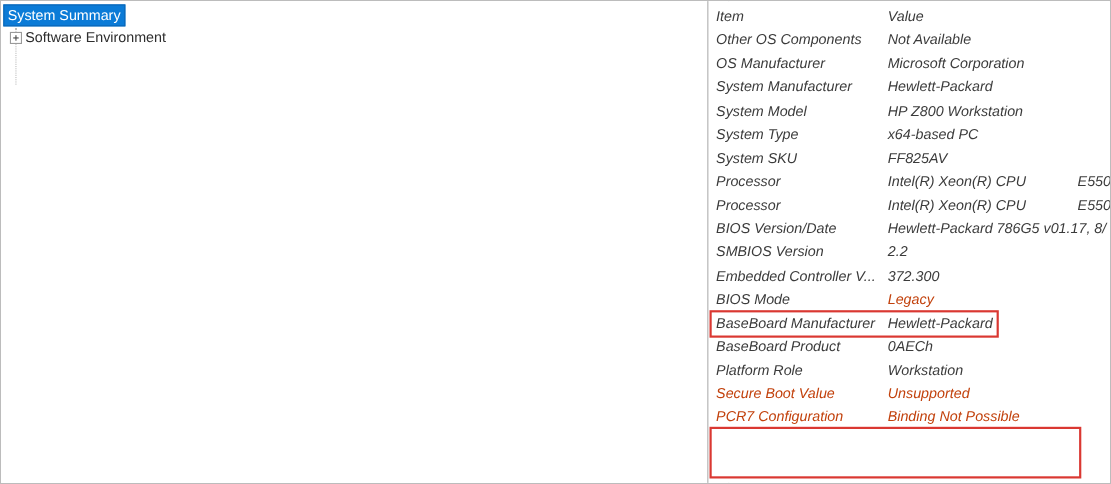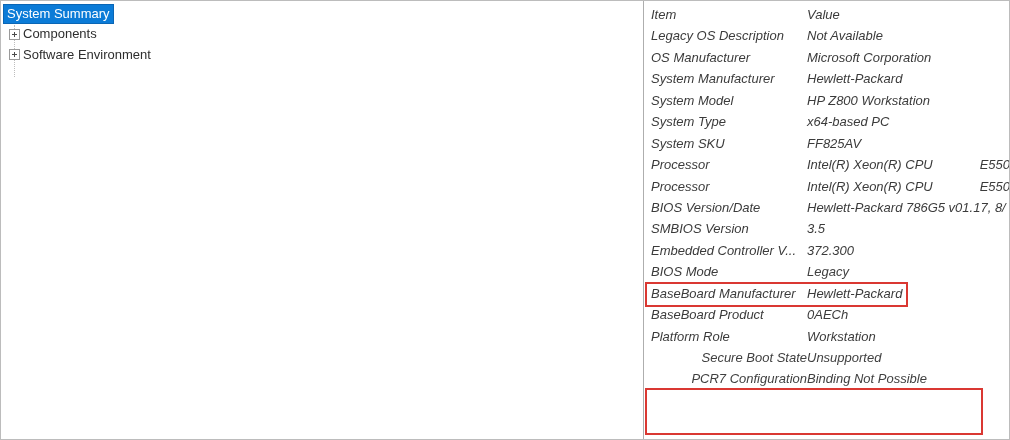--- a/index.html
+++ b/index.html
@@ -22,59 +22,55 @@
            border:1px solid #9a9a9a;background:#fff;box-sizing:border-box;}
   .plusbox::before{content:"";position:absolute;left:2px;right:2px;top:4px;height:1px;background:#4a4a4a;}
   .plusbox::after{content:"";position:absolute;top:2px;bottom:2px;left:4px;width:1px;background:#4a4a4a;}
 
   
   .right-pane{position:absolute;left:642px;top:0;bottom:0;right:0;box-sizing:border-box;
               border-left:1px solid #aeaeae;padding-top:3px;overflow:hidden;background:#fff;}
   .trow{height:21.45px;line-height:21.45px;white-space:nowrap;padding-left:7px;font-style:italic;}
   .ti{display:inline-block;width:156px;overflow:hidden;vertical-align:top;white-space:nowrap;}
   .tv{white-space:pre;}
-  .olive{color:#404040;text-align:right;}
+  .olive{color:#c2410c;}
 
   
   .redbox{position:absolute;border:2px solid #da3832;box-sizing:border-box;pointer-events:none;}
   .redbox-bios{left:1px;top:281px;width:263px;height:25px;}
   .redbox-secure{left:1px;top:387px;width:338px;height:47px;}
 </style>
 </head>
 <body>
 
 <div class="window">
 
   <div class="left-pane">
     <div class="tree" id="tree">
       <div class="tree-connector"></div>
       <div>
         <span class="tree-selected">System Summary</span>
       </div>
 
 
-  <div class="tree-item">
-    <span class="plusbox"></span>
-    <span class="tree-label">Components</span>
-  </div>
 
   <div class="tree-item">
     <span class="plusbox"></span>
     <span class="tree-label">Software Environment</span>
   </div>
 </div>
   </div>
 
   <div class="right-pane" id="details">
     <div class="trow">
       <span class="ti">Item</span><span class="tv">Value</span>
     </div>
 
   <div class="trow">
-    <span class="ti">Legacy OS Description</span><span class="tv">Not Available</span>
+    <span class="ti">Other OS Components</span><span class="tv">Not Available</span>
   </div>
 
   <div class="trow">
     <span class="ti">OS Manufacturer</span><span class="tv">Microsoft Corporation</span>
   </div>
 
 
   <div class="trow">
     <span class="ti">System Manufacturer</span><span class="tv">Hewlett-Packard</span>
   </div>
@@ -97,21 +93,21 @@
 
   <div class="trow">
     <span class="ti">Processor</span><span class="tv">Intel(R) Xeon(R) CPU             E5506</span>
   </div>
 
   <div class="trow">
     <span class="ti">BIOS Version/Date</span><span class="tv">Hewlett-Packard 786G5 v01.17, 8/</span>
   </div>
 
   <div class="trow">
-    <span class="ti">SMBIOS Version</span><span class="tv">3.5</span>
+    <span class="ti">SMBIOS Version</span><span class="tv">2.2</span>
   </div>
 
   <div class="trow">
     <span class="ti">Embedded Controller V...</span><span class="tv">372.300</span>
   </div>
 
   <div class="trow">
     <span class="ti">BIOS Mode</span><span class="tv olive">Legacy</span>
   </div>
 
@@ -122,21 +118,21 @@
   <div class="trow">
     <span class="ti">BaseBoard Product</span><span class="tv">0AECh</span>
   </div>
 
 
   <div class="trow">
     <span class="ti">Platform Role</span><span class="tv">Workstation</span>
   </div>
 
   <div class="trow">
-    <span class="ti olive">Secure Boot State</span><span class="tv olive">Unsupported</span>
+    <span class="ti olive">Secure Boot Value</span><span class="tv olive">Unsupported</span>
   </div>
 
   <div class="trow">
     <span class="ti olive">PCR7 Configuration</span><span class="tv olive">Binding Not Possible</span>
   </div>
 <div class="redbox redbox-bios"></div>
     <div class="redbox redbox-secure"></div>
   </div>
 
 </div>

